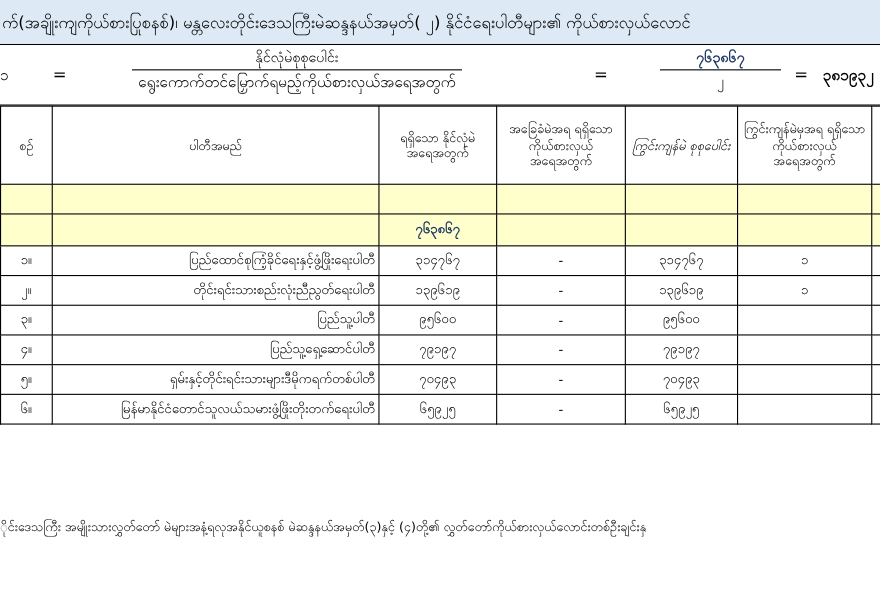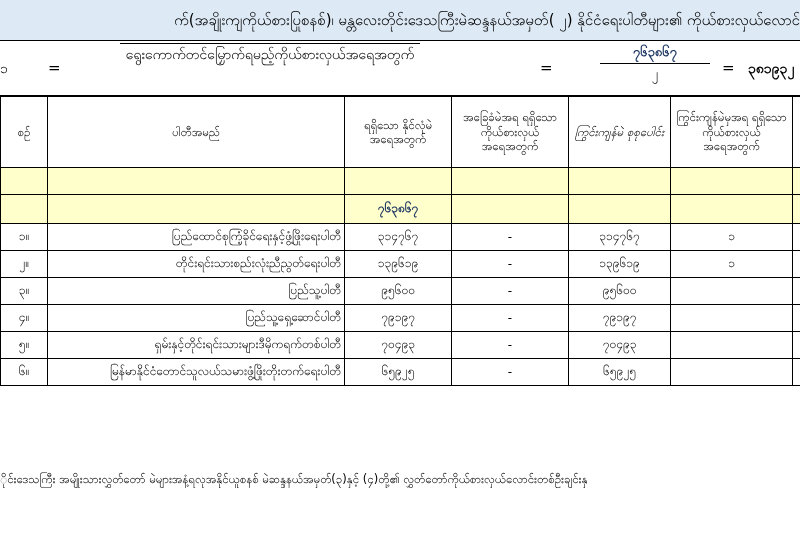--- a/index.html
+++ b/index.html
@@ -12,21 +12,20 @@
   }
   .page{position:relative;width:800px;height:550px;}
 
   
   .header-bar{
     position:absolute;left:0;top:0;width:800px;height:40px;
     background:#ddeaf6;
     border-bottom:1px solid #000;
     display:flex;align-items:center;
     overflow:hidden;
-    justify-content:flex-end;
   }
   .header-title{
     font-size:15px;
     white-space:nowrap;
     padding-left:2px;
     line-height:1.25;
   }
 
   
   .formula{
@@ -102,20 +101,21 @@
 <div class="page">
 
   <div class="header-bar">
     <div class="header-title">က်(အချိုးကျကိုယ်စားပြုစနစ်)၊ မန္တလေးတိုင်းဒေသကြီးမဲဆန္ဒနယ်အမှတ်( ၂) နိုင်ငံရေးပါတီများ၏ ကိုယ်စားလှယ်လောင်</div>
   </div>
 
   <div class="formula">
     <div class="f-left-label">၁</div>
     <div class="f-eq1">=</div>
     <div class="f-frac">
+      <div class="num">နိုင်လုံမဲစုစုပေါင်း</div>
       <div class="bar"></div>
       <div class="den">ရွေးကောက်တင်မြှောက်ရမည့်ကိုယ်စားလှယ်အရေအတွက်</div>
     </div>
     <div class="f-eq2">=</div>
     <div class="f-frac2">
       <div class="num">၇၆၃၈၆၇</div>
       <div class="bar"></div>
       <div class="den">၂</div>
     </div>
     <div class="f-eq3">=</div>

